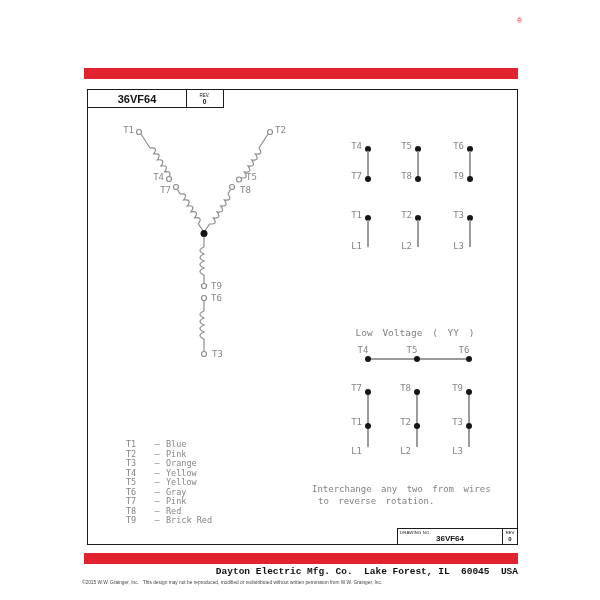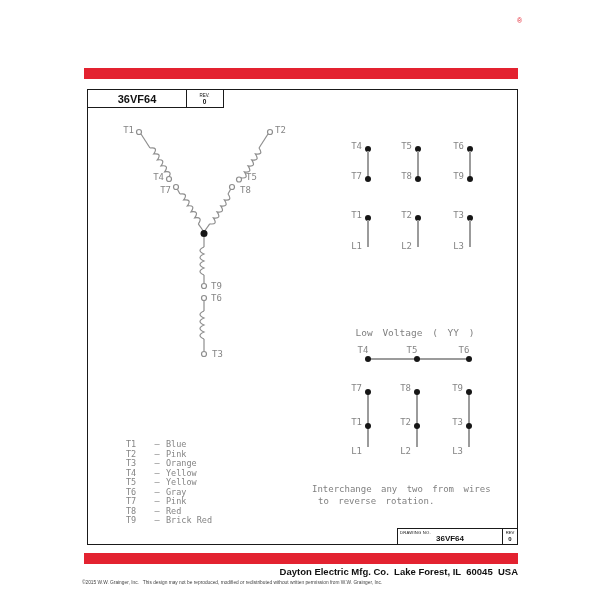--- a/index.html
+++ b/index.html
@@ -59,21 +59,21 @@
   .drawing-box .divider{position:absolute;left:104px;top:0;width:1px;height:100%;background:#1a1a1a;}
   .db-label{position:absolute;left:2px;top:1px;font-size:4.2px;color:#111;letter-spacing:.2px;}
   .db-number{position:absolute;left:0;top:5px;width:104px;text-align:center;font-size:8px;
              font-weight:bold;color:#111;}
   .db-rev-label{position:absolute;left:104px;top:1px;width:16px;text-align:center;font-size:4.2px;color:#111;}
   .db-rev-value{position:absolute;left:104px;top:7px;width:16px;text-align:center;font-size:6px;
                 font-weight:bold;color:#111;}
 
   
   .footer-company{position:absolute;right:82px;top:566px;font-size:9.5px;font-weight:bold;
-                  color:#111;white-space:pre;}
+                  color:#111;white-space:pre;font-family:Liberation Mono, monospace;}
   .footer-copyright{position:absolute;left:82px;top:580px;font-size:4.8px;color:#444;white-space:pre;}
 </style>
 </head>
 <body>
 
 <div class="page">
 
   <span class="logo-reg">®</span>
   <div class="redbar top"></div>
 

